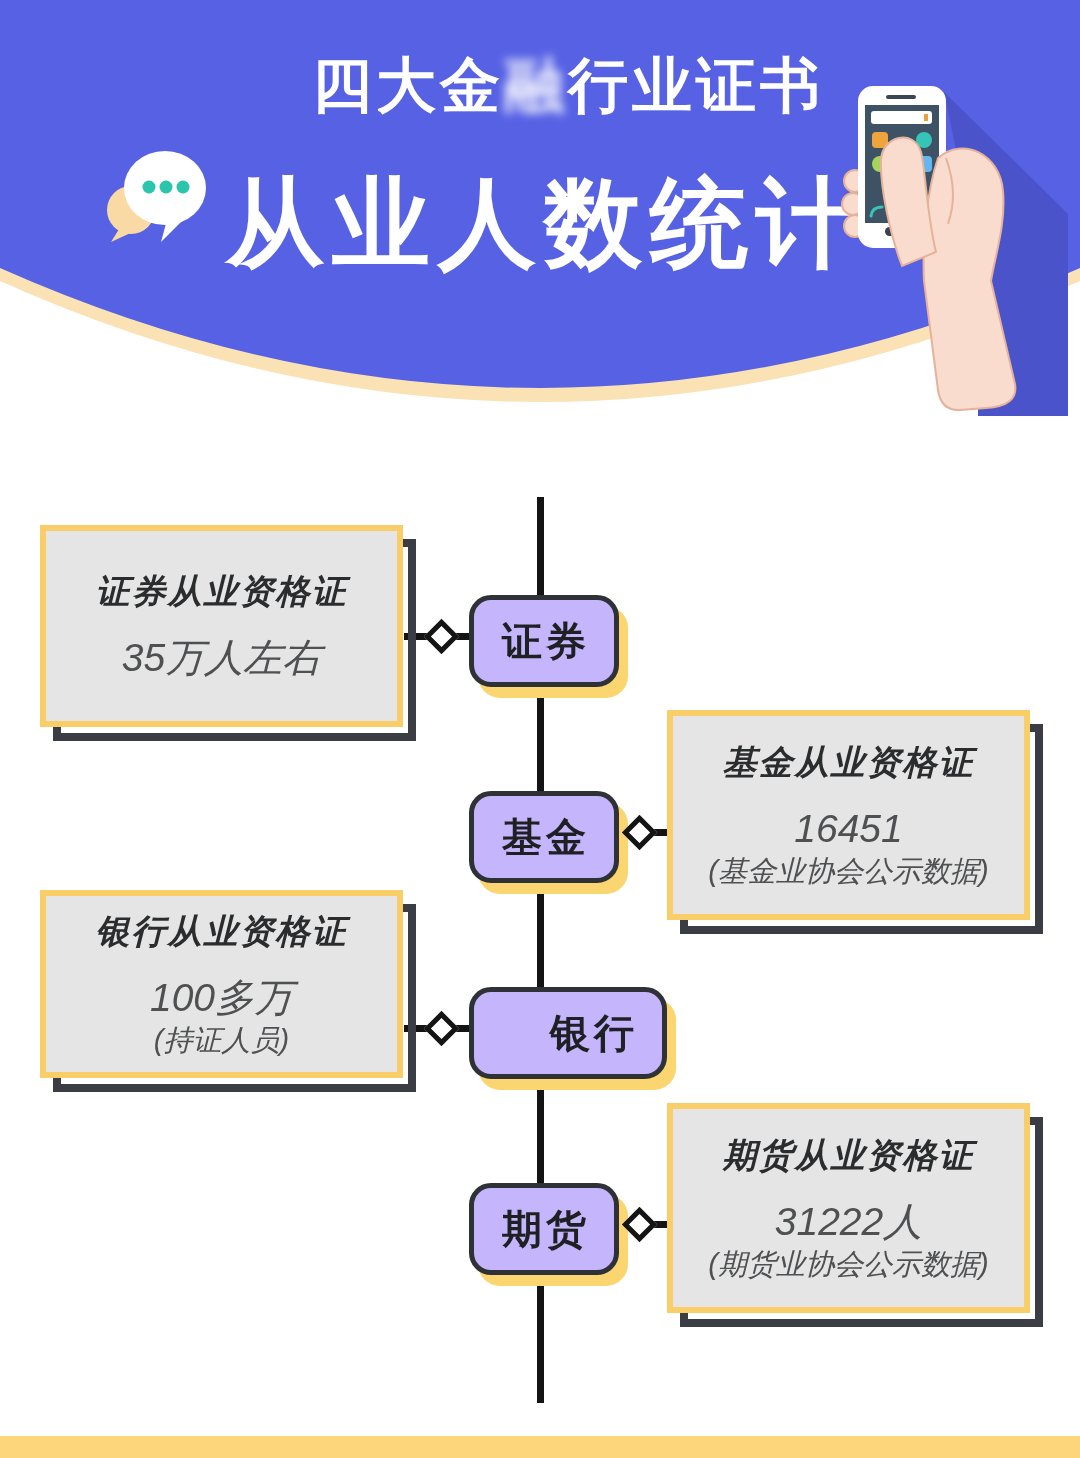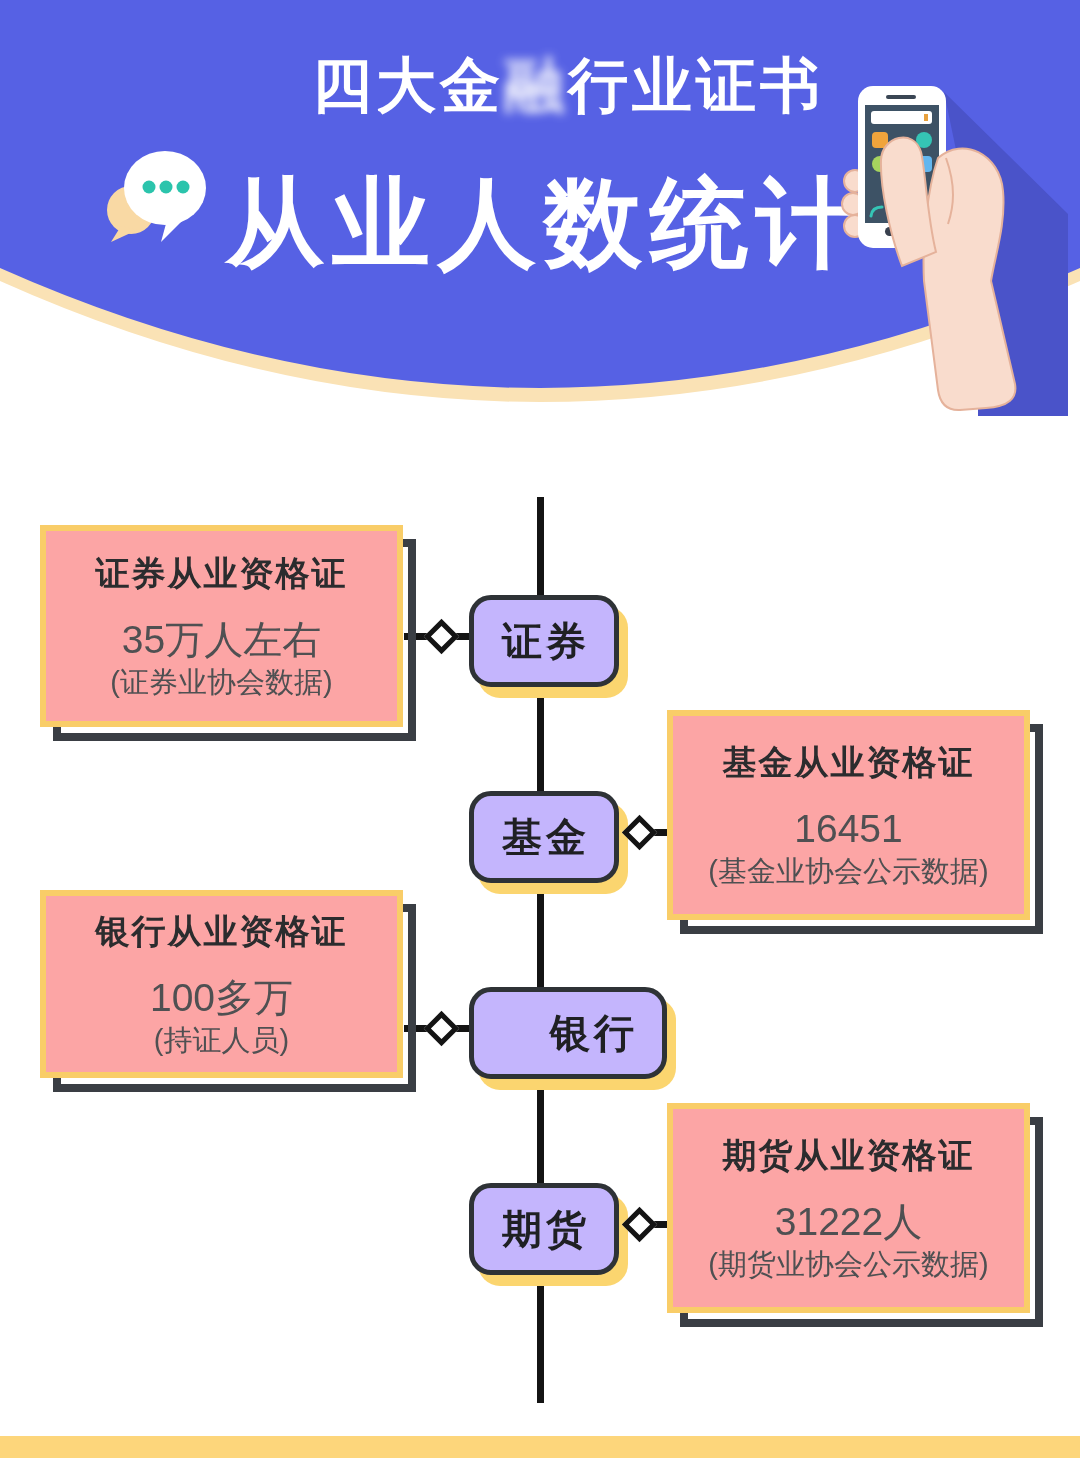--- a/index.html
+++ b/index.html
@@ -30,22 +30,22 @@
     display:flex;align-items:center;justify-content:center;z-index:2;
     font-size:40px;font-weight:bold;color:#1F2023;letter-spacing:4px;text-indent:4px;
   }
   .node-1{top:185px;}  .node-2{top:381px;}  .node-3{top:577px;padding-left:48px;}  .node-4{top:773px;}
   .card{position:absolute;width:363px;z-index:2;}
   .card::before{ 
     content:"";position:absolute;left:13px;top:14px;width:100%;height:100%;
     border:8px solid #3A3E44;box-sizing:border-box;z-index:0;
   }
   .card-inner{
-    position:absolute;inset:0;background:#fca5a5;border:6px solid #F9CD68;z-index:1;
-    display:flex;flex-direction:column;align-items:center;justify-content:center;text-align:center;
+    position:absolute;inset:0;background:#e5e5e5;border:6px solid #F9CD68;z-index:1;
+    display:flex;flex-direction:column;align-items:center;justify-content:center;text-align:center;font-style:italic;
   }
   .card-1{left:40px;top:115px;height:202px;}
   .card-2{left:667px;top:300px;height:210px;}
   .card-3{left:40px;top:480px;height:188px;}
   .card-4{left:667px;top:693px;height:210px;}
   .card-title{font-size:34px;font-weight:bold;color:#2B2C2E;letter-spacing:2px;margin-bottom:18px;}
   .card-value{font-size:39px;color:#4F5052;line-height:1.26;}
   .card-source{font-size:29px;color:#4F5052;line-height:1.26;}
   .connector{position:absolute;height:7px;background:#141414;z-index:1;}
   .conn-1{left:404px;top:223px;width:68px;}
@@ -140,21 +140,20 @@
 
     <div class="node node-1">证券</div>
     <div class="node node-2">基金</div>
     <div class="node node-3">银行</div>
     <div class="node node-4">期货</div>
 
     <div class="card card-1">
       <div class="card-inner">
         <div class="card-title">证券从业资格证</div>
         <div class="card-value">35万人左右</div>
-        <div class="card-source">(证券业协会数据)</div>
       </div>
     </div>
 
     <div class="card card-2">
       <div class="card-inner">
         <div class="card-title">基金从业资格证</div>
         <div class="card-value">16451</div>
         <div class="card-source">(基金业协会公示数据)</div>
       </div>
     </div>

